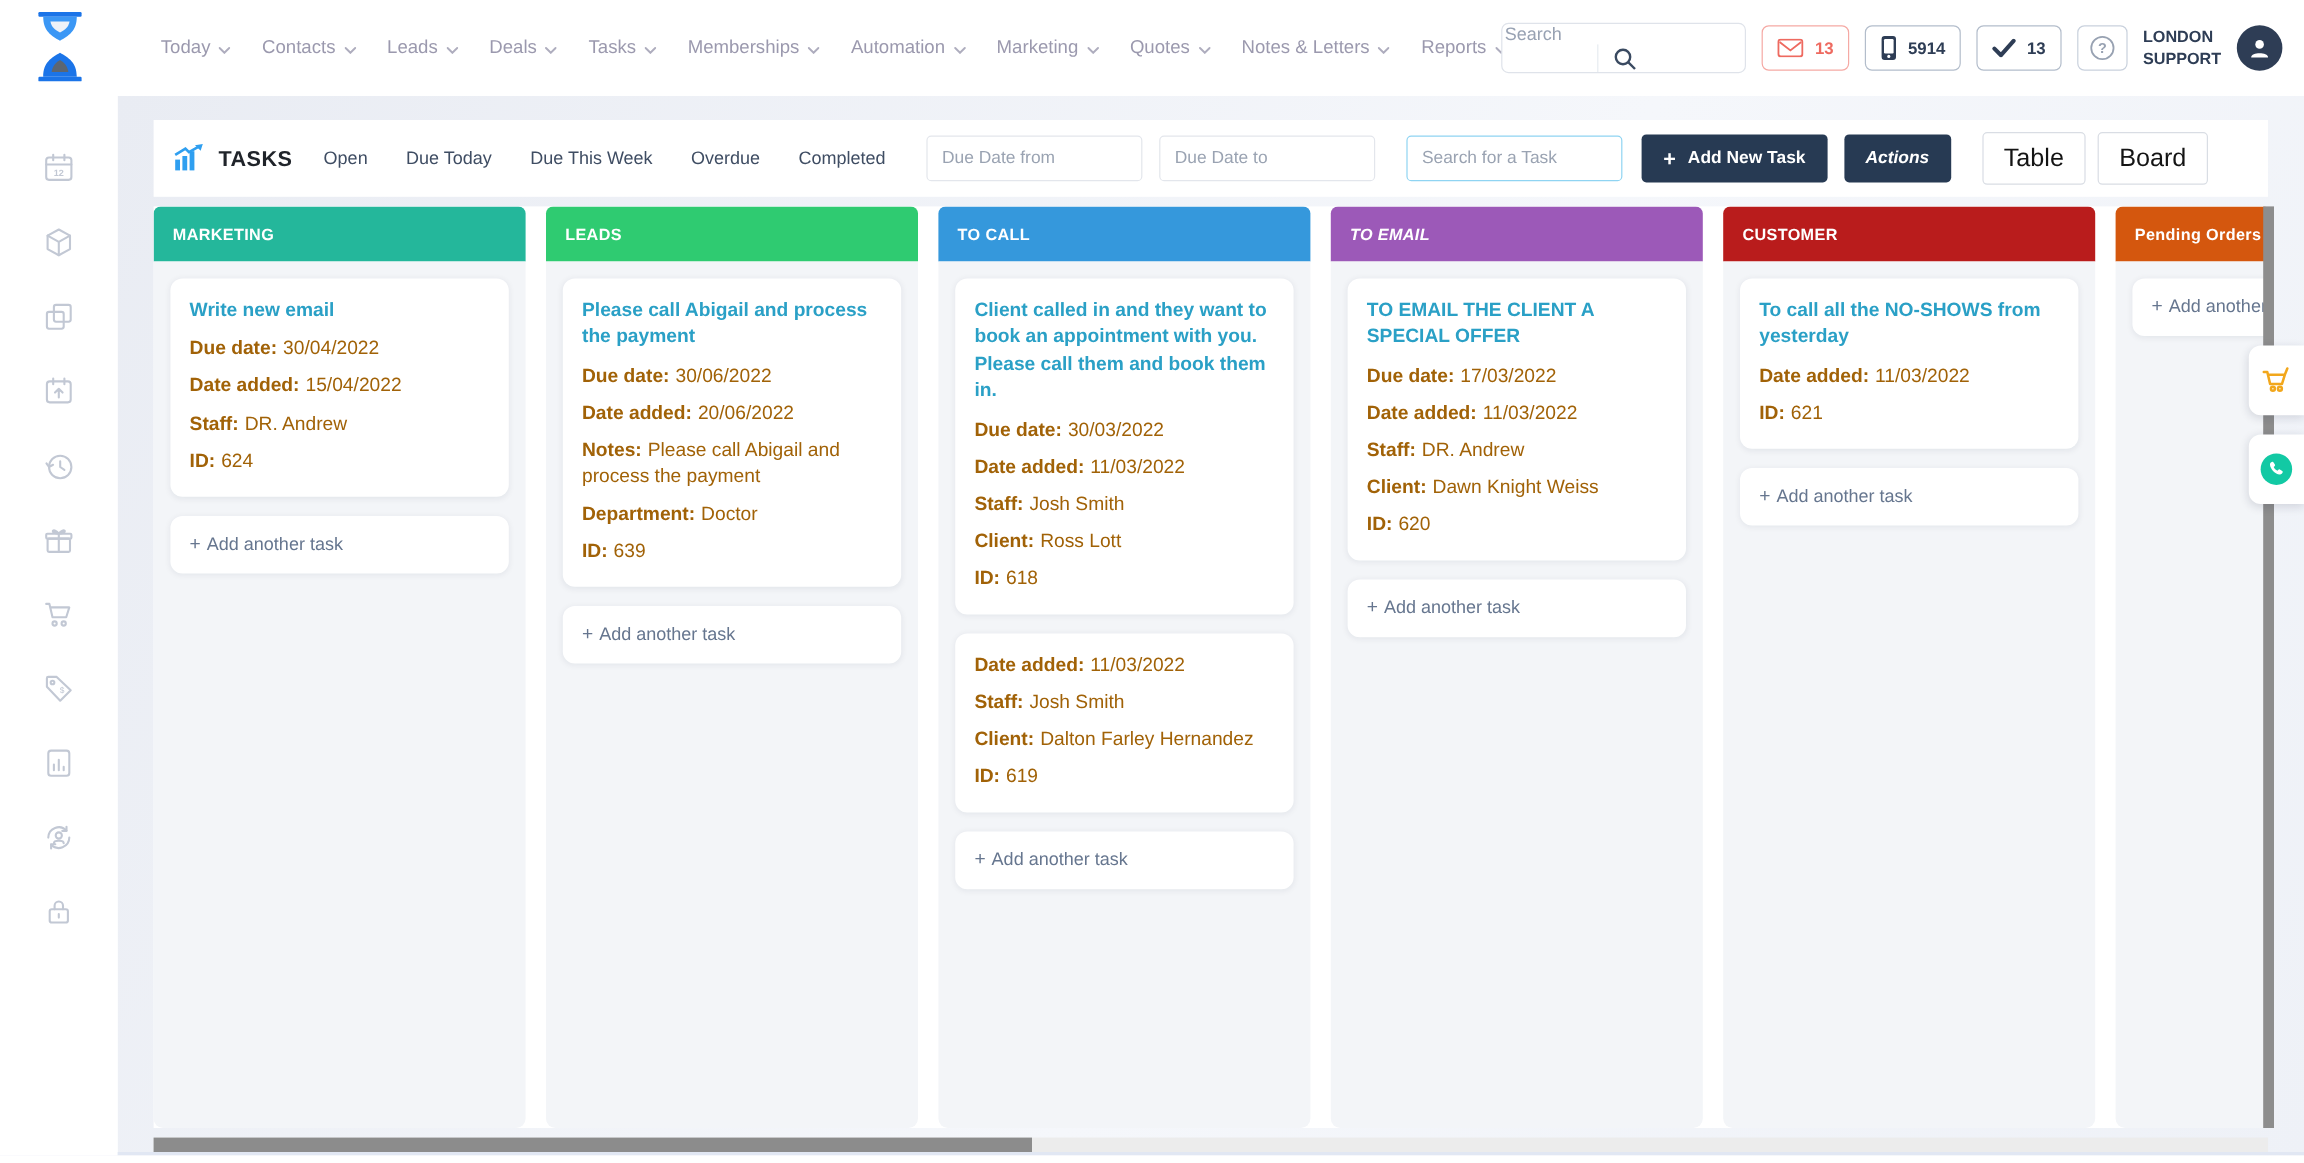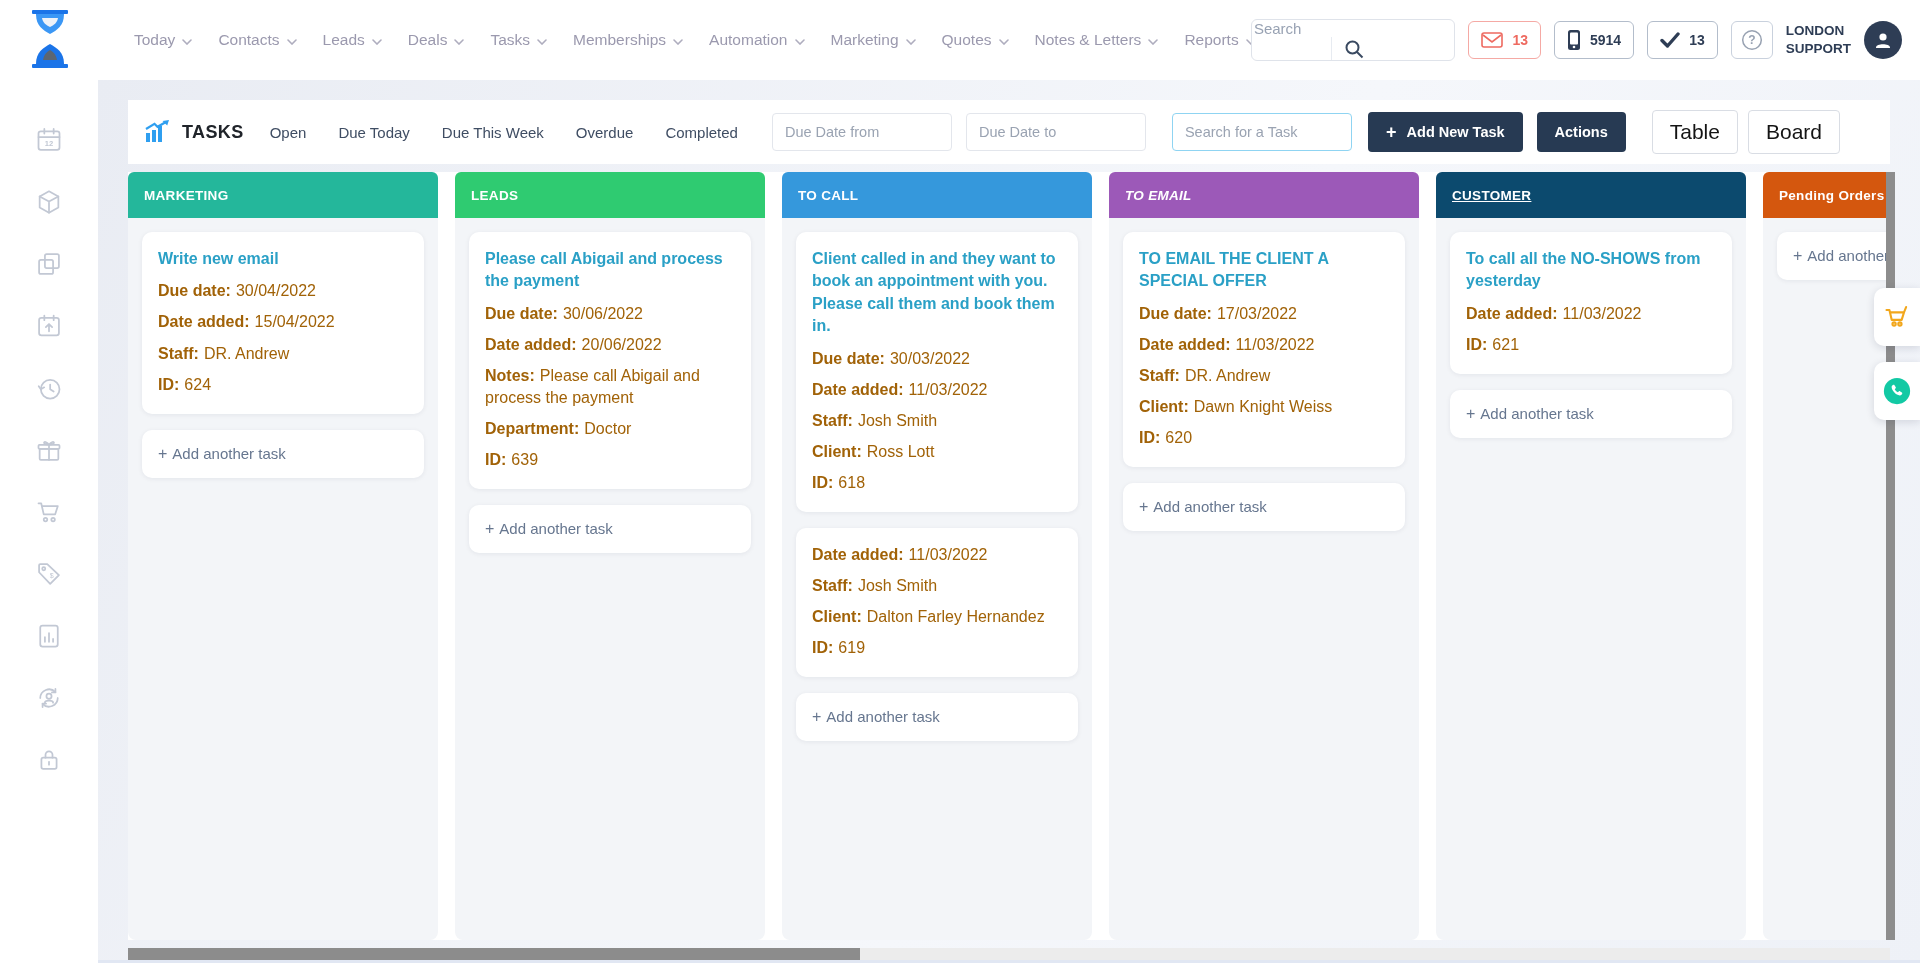--- a/index.html
+++ b/index.html
@@ -42,21 +42,21 @@
   .filter{cursor:pointer;white-space:nowrap;}
   .date-input{width:180px;height:38px;border:1px solid #e3e6ec;border-radius:4px;padding:0 12px;margin-left:14px;
               font-family:"Liberation Sans",sans-serif;font-size:14.5px;color:#3f4d63;box-sizing:border-box;background:#fff;outline:none;}
   .date-input::placeholder,.task-search::placeholder{color:#9aa3b2;}
   .date-input.first{margin-left:34px;}
   .task-search{border:1.5px solid #8fd4f2;margin-left:26px;}
   .btn-navy{height:40px;background:#273a53;color:#fff;border:none;border-radius:4px;font-weight:bold;font-size:14.5px;
             padding:0 18px;display:flex;align-items:center;gap:10px;cursor:pointer;font-family:"Liberation Sans",sans-serif;white-space:nowrap;}
   .add-new{margin-left:auto;}
   .add-new .plus{font-size:18px;font-weight:bold;line-height:1;}
-  .actions{margin-left:14px;}
+  .actions{margin-left:14px;font-style:italic;}
   .view-btn{height:44px;background:#fff;border:1px solid #d9dde4;border-radius:4px;color:#141414;font-size:21px;
             padding:0 17px;cursor:pointer;font-family:"Liberation Sans",sans-serif;}
   .table-btn{margin-left:26px;}
   .board-btn{margin-left:10px;margin-right:34px;}
 
   
   .board-clip{position:absolute;left:128px;top:172px;width:1760px;height:768px;overflow:hidden;background:#fff;}
   .col{position:absolute;top:0;width:310px;height:768px;}
   .col-header{height:46px;border-radius:6px 6px 0 0;color:#fff;font-size:13.5px;font-weight:bold;display:flex;align-items:center;
               padding:0 16px;letter-spacing:.3px;box-sizing:border-box;}
@@ -410,21 +410,21 @@
           <p class="field"><b>Date added:</b><span>11/03/2022</span></p>
           <p class="field"><b>Staff:</b><span>DR. Andrew</span></p>
           <p class="field"><b>Client:</b><span>Dawn Knight Weiss</span></p>
           <p class="field"><b>ID:</b><span>620</span></p>
         </div>
         <div class="add-card"><span class="plus">+</span><span>Add another task</span></div>
       </div>
     </div>
 
     <div class="col" style="left:1308px">
-      <div class="col-header" style="background: #0c4a6e; text-decoration: underline;">
+      <div class="col-header" style="background: #b91c1c;">
           <span>CUSTOMER</span>
         </div>
       <div class="col-body">
         <div class="card">
           <h3 class="card-title">To call all the NO-SHOWS from yesterday</h3>
           <p class="field"><b>Date added:</b><span>11/03/2022</span></p>
           <p class="field"><b>ID:</b><span>621</span></p>
         </div>
         <div class="add-card"><span class="plus">+</span><span>Add another task</span></div>
       </div>

